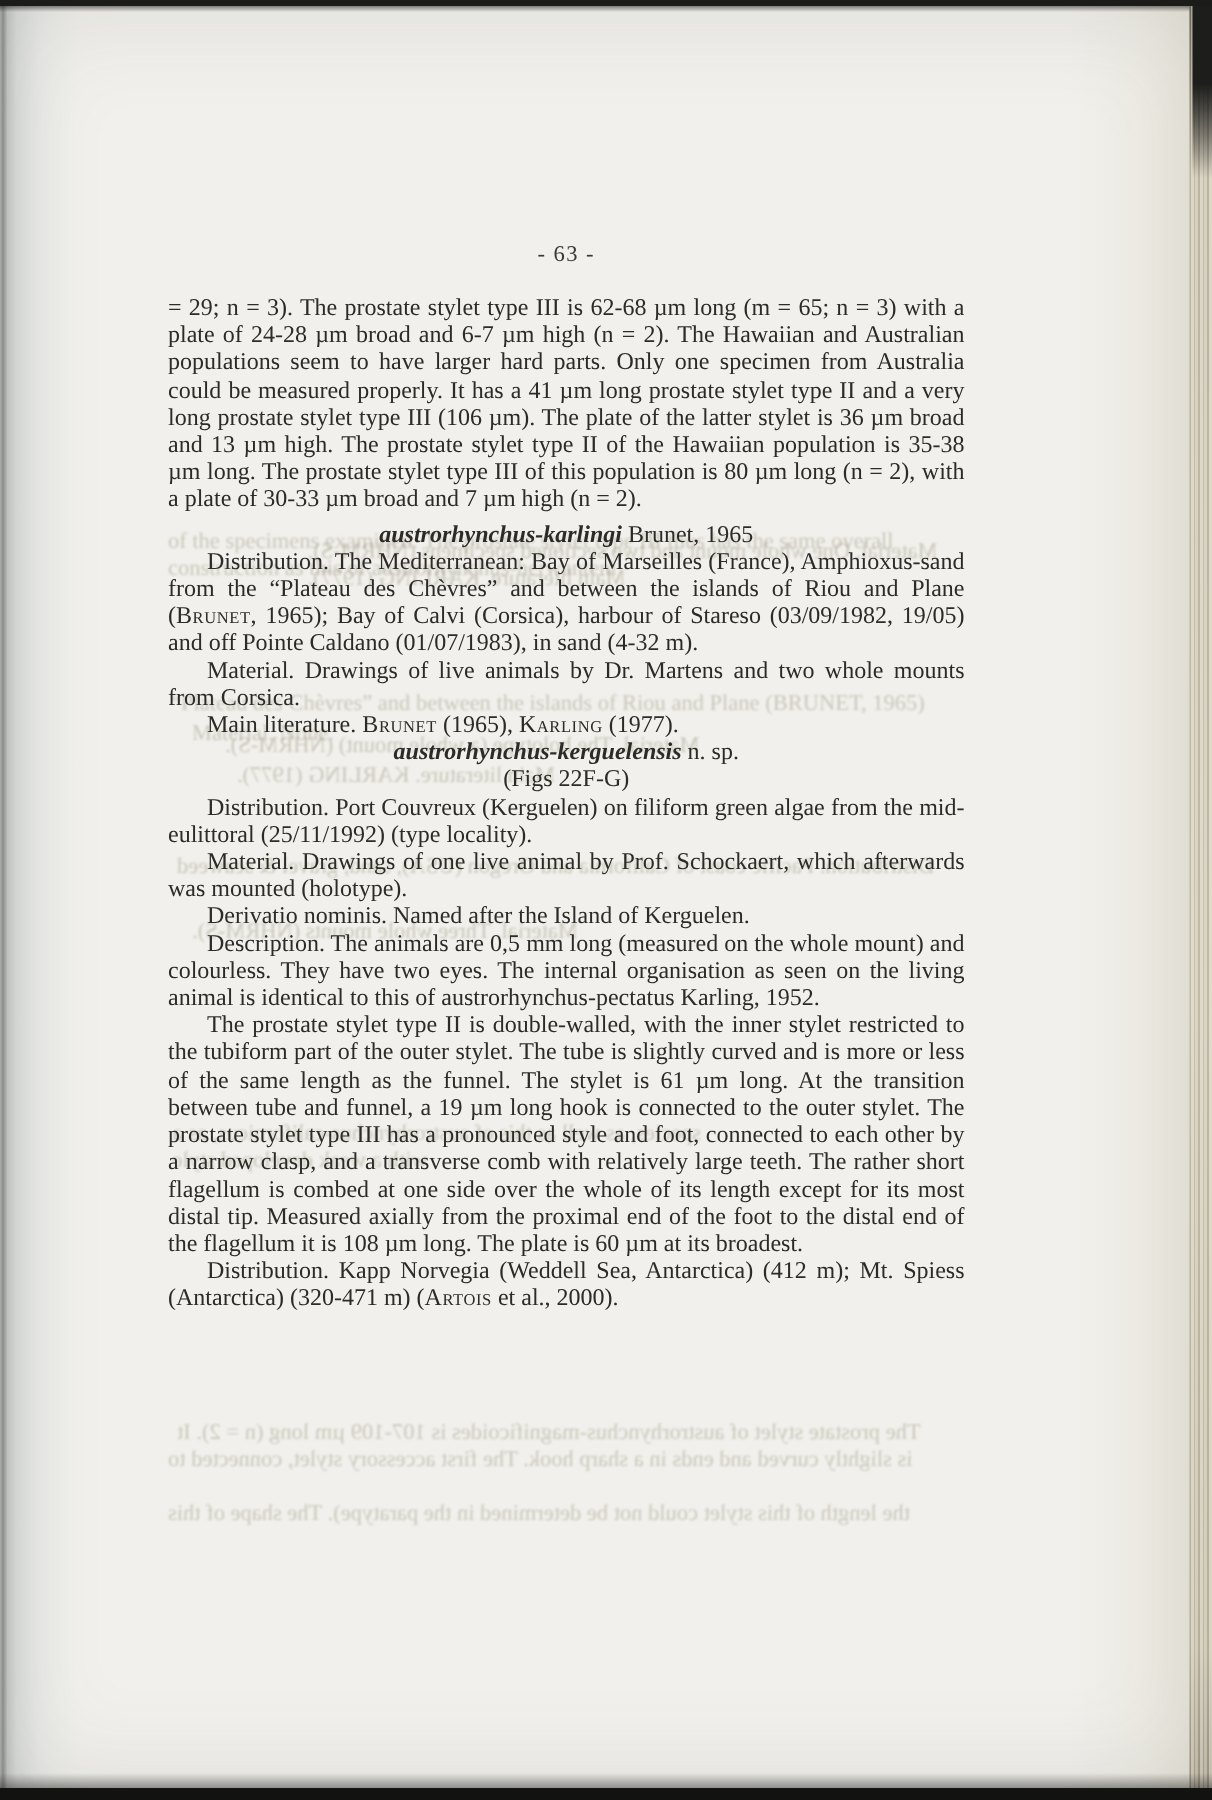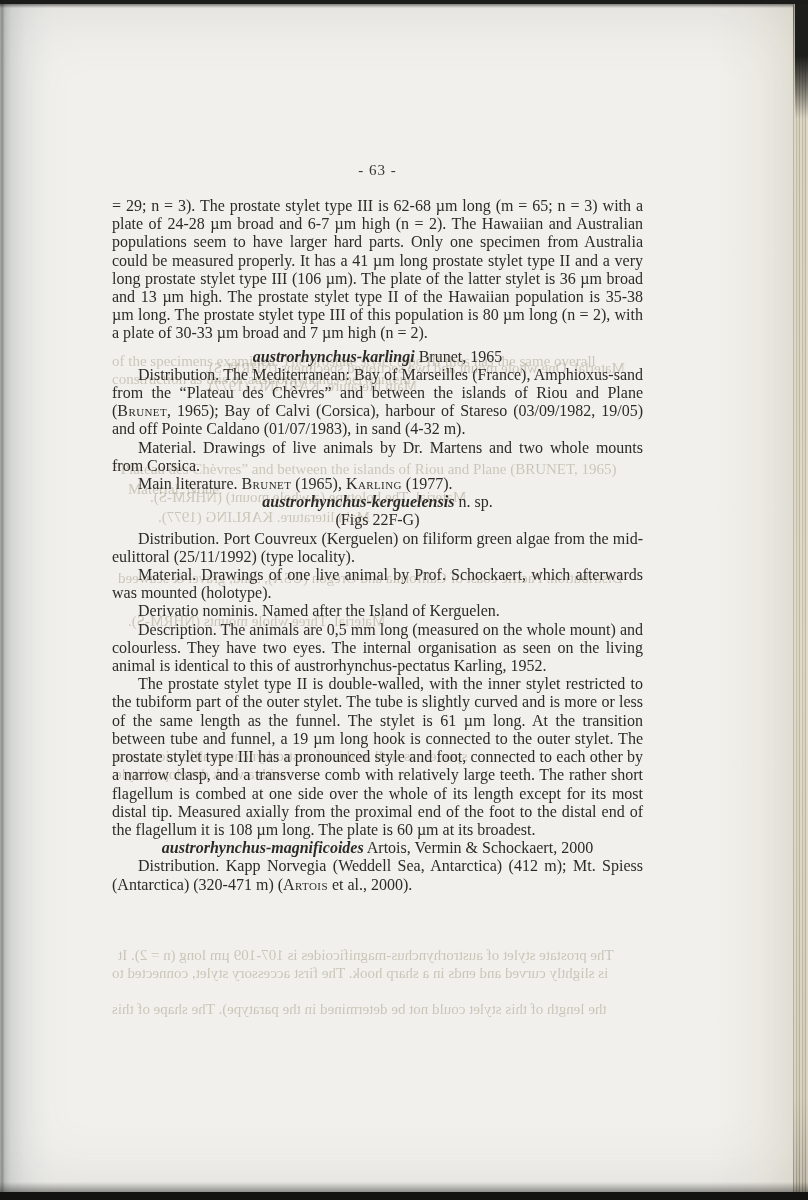--- a/index.html
+++ b/index.html
@@ -84,21 +84,20 @@
       <p class="para"><span class="seg-i">Distribution</span><span class="seg-n">. The Mediterranean: Bay of Marseilles (France), </span><span class="seg-i">Amphioxus</span><span class="seg-n">-sand from the “Plateau des Chèvres” and between the islands of Riou and Plane (</span><span class="seg-sc">Brunet</span><span class="seg-n">, 1965); Bay of Calvi (Corsica), harbour of Stareso (03/09/1982, 19/05) and off Pointe Caldano (01/07/1983), in sand (4-32 m).</span></p>
       <p class="para"><span class="seg-i">Material</span><span class="seg-n">. Drawings of live animals by Dr. Martens and two whole mounts from Corsica.</span></p>
       <p class="para"><span class="seg-i">Main literature</span><span class="seg-n">. </span><span class="seg-sc">Brunet</span><span class="seg-n"> (1965), </span><span class="seg-sc">Karling</span><span class="seg-n"> (1977).</span></p>
       <h3 class="heading"><span class="seg-bi">austrorhynchus-kerguelensis</span><span class="seg-n"> n. sp.</span></h3>
       <p class="subheading"><span class="seg-n">(Figs 22F-G)</span></p>
       <p class="para"><span class="seg-i">Distribution</span><span class="seg-n">. Port Couvreux (Kerguelen) on filiform green algae from the mid-eulittoral (25/11/1992) (type locality).</span></p>
       <p class="para"><span class="seg-i">Material</span><span class="seg-n">. Drawings of one live animal by Prof. Schockaert, which afterwards was mounted (holotype).</span></p>
       <p class="para"><span class="seg-i">Derivatio nominis</span><span class="seg-n">. Named after the Island of Kerguelen.</span></p>
       <p class="para"><span class="seg-i">Description</span><span class="seg-n">. The animals are 0,5 mm long (measured on the whole mount) and colourless. They have two eyes. The internal organisation as seen on the living animal is identical to this of </span><span class="seg-i">austrorhynchus-pectatus</span><span class="seg-n"> Karling, 1952.</span></p>
       <p class="para"><span class="seg-n">The prostate stylet type II is double-walled, with the inner stylet restricted to the tubiform part of the outer stylet. The tube is slightly curved and is more or less of the same length as the funnel. The stylet is 61 µm long. At the transition between tube and funnel, a 19 µm long hook is connected to the outer stylet. The prostate stylet type III has a pronounced style and foot, connected to each other by a narrow clasp, and a transverse comb with relatively large teeth. The rather short flagellum is combed at one side over the whole of its length except for its most distal tip. Measured axially from the proximal end of the foot to the distal end of the flagellum it is 108 µm long. The plate is 60 µm at its broadest.</span></p>
-      <h3 class="heading"><span class="seg-bi">austrorhynchus-magnificoides</span><span class="seg-n"> Artois, Vermin &amp; Schockaert, 2000</span></h3>
       <p class="para"><span class="seg-i">Distribution</span><span class="seg-n">. Kapp Norvegia (Weddell Sea, Antarctica) (412 m); Mt. Spiess (Antarctica) (320-471 m) (</span><span class="seg-sc">Artois</span><span class="seg-n"> et al., 2000).</span></p>
     </div>
   <div class="page-edges">
     <div class="corner-dark"></div>
   </div>
 </div>
 
 <div class="bar-bottom"></div>
 
 </body></html>

